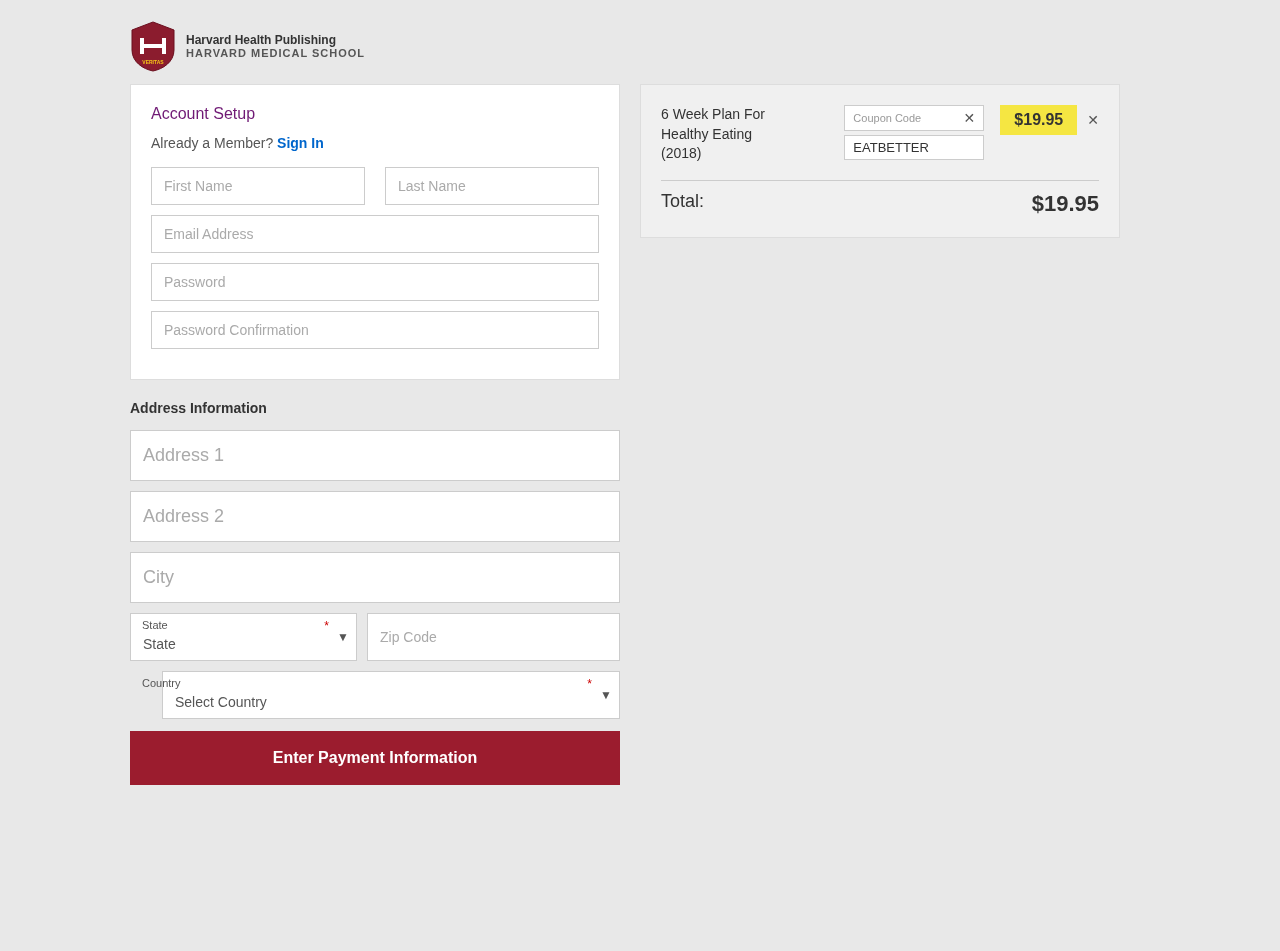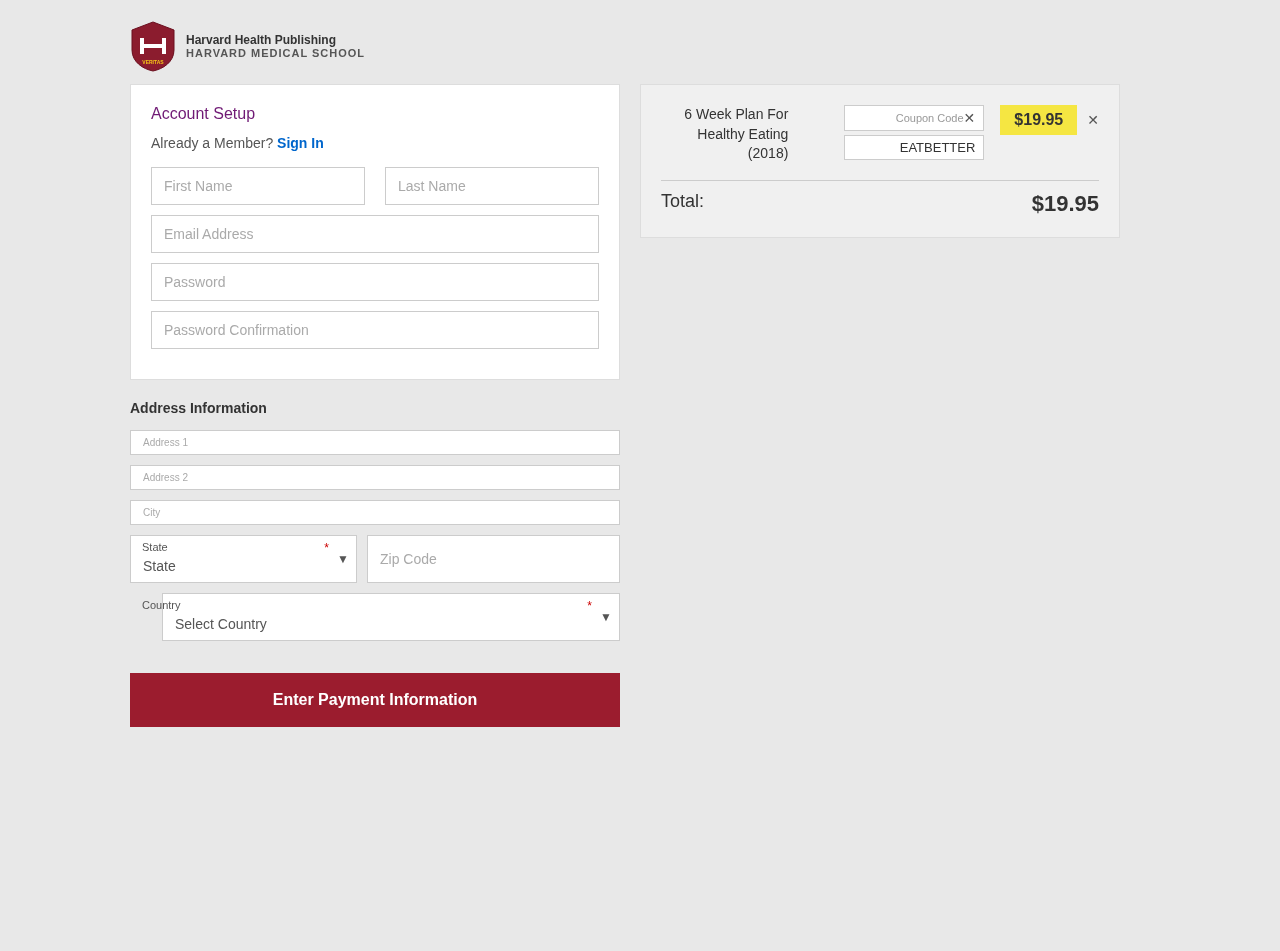--- a/index.html
+++ b/index.html
@@ -117,22 +117,22 @@
       font-size: 14px;
       font-weight: bold;
       color: #333;
       margin-bottom: 14px;
     }
     .address-form {
       background: transparent;
     }
     .address-input {
       border: 1px solid #ccc;
-      padding: 6px 12px;
-      font-size: 10px;
+      padding: 14px 12px;
+      font-size: 18px;
       color: #a16207;
       background: #fff;
       width: 100%;
       outline: none;
       margin-bottom: 10px;
     }
     .address-input::placeholder {
       color: #aaa;
     }
     .state-zip-row {
@@ -189,21 +189,21 @@
       color: #999;
       background: #fff;
       flex: 1;
       outline: none;
     }
     .zip-input::placeholder {
       color: #aaa;
     }
     .country-wrapper {
       position: relative;
-      margin-bottom: 32px;
+      margin-bottom: 12px;
       padding-left: 32px;
     }
     .submit-btn {
       background-color: #9b1c2e;
       color: #fff;
       border: none;
       padding: 18px;
       font-size: 16px;
       font-weight: bold;
       width: 100%;
@@ -215,21 +215,20 @@
     .order-card {
       background: #f0f0f0;
       border: 1px solid #ddd;
       padding: 20px;
     }
     .order-item-row {
       display: flex;
       align-items: flex-start;
       gap: 16px;
       margin-bottom: 16px;
-      text-align: right;
     }
     .order-item-title {
       font-size: 14px;
       color: #333;
       flex: 1;
       line-height: 1.4;
     }
     .coupon-area {
       display: flex;
       flex-direction: column;

